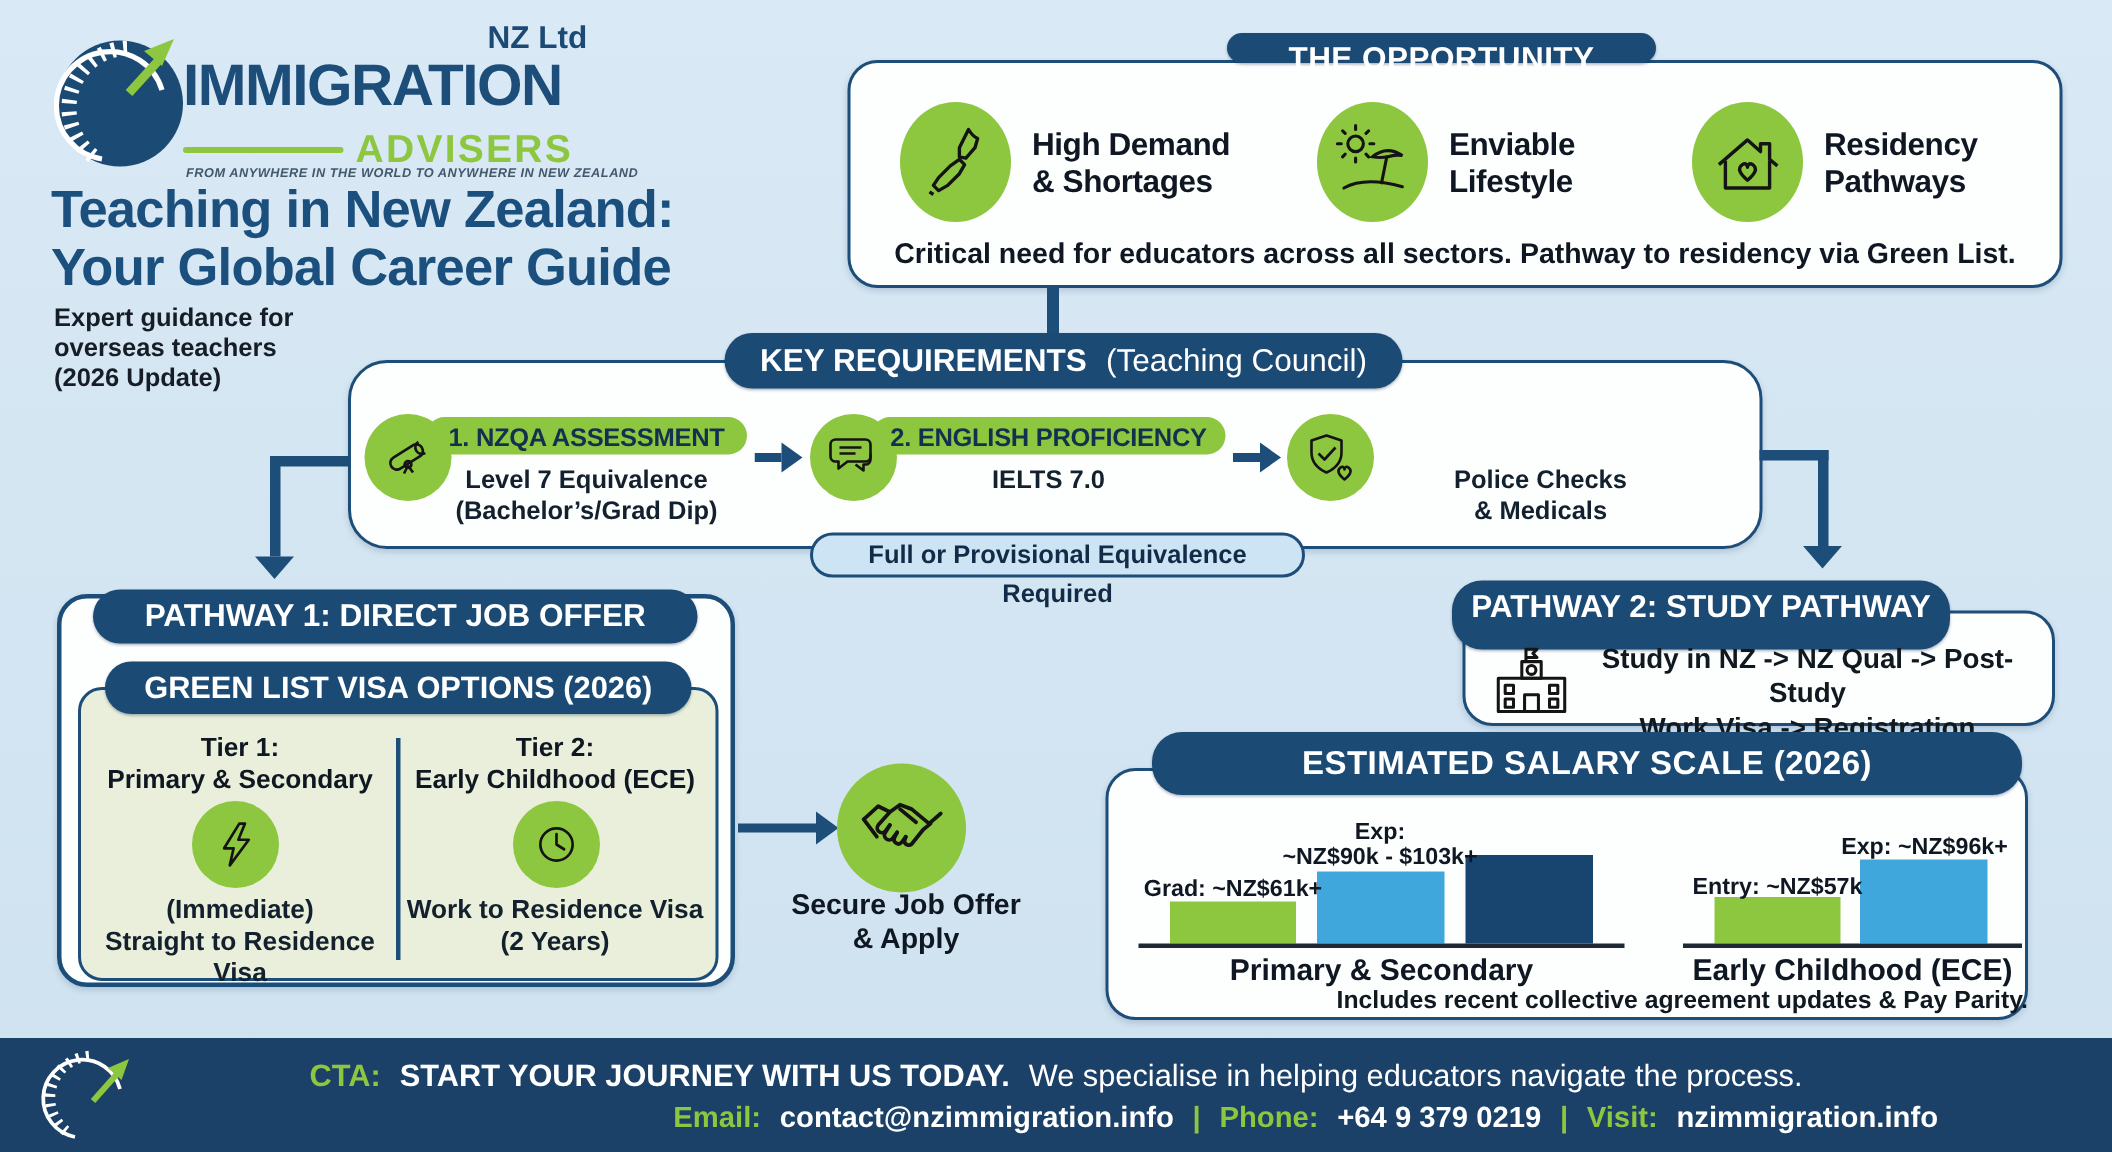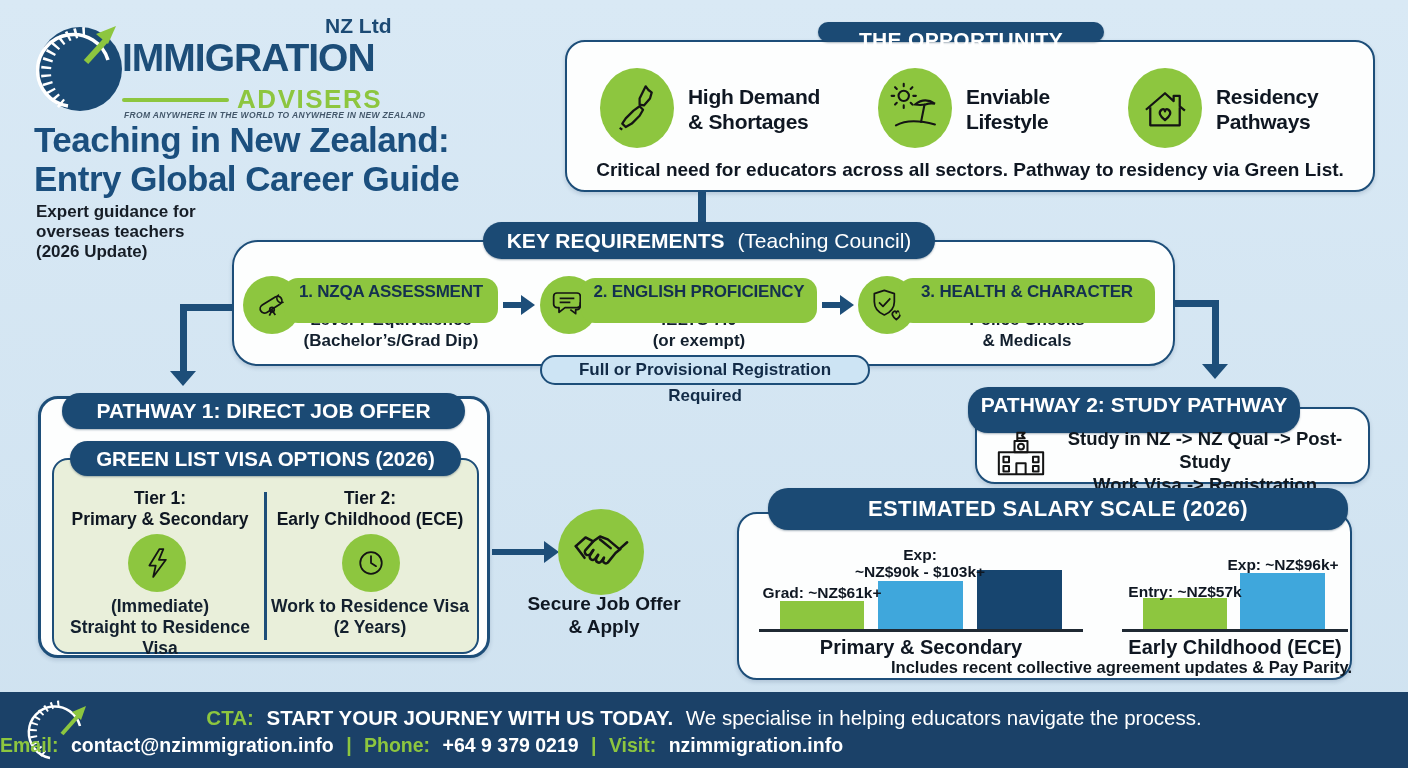--- a/index.html
+++ b/index.html
@@ -31,21 +31,21 @@
 
   
   .conn { background:#1d4e79; }
   .arrow-down { width:0; height:0; border-left:13px solid transparent; border-right:13px solid transparent; border-top:15px solid #1d4e79; }
 
   
   .req-box { left:232px; top:240px; width:943px; height:126px; border-width:2.5px; border-radius:26px; }
   .req-pill { left:483px; top:222px; width:452px; height:37px; line-height:37px; font-size:21px; }
   .req-pill .lite { font-weight:400; }
   .req-ic { width:58px; height:58px; z-index:2; }
-  .req-label { background:#8dc63f; border-radius:14px; height:45px; line-height:27px; text-align:center; font-size:17px; font-weight:800; color:#14304f; z-index:3; letter-spacing:-.2px; }
+  .req-label { background:#8dc63f; border-radius:14px; height:25px; line-height:27px; text-align:center; font-size:17px; font-weight:800; color:#14304f; z-index:3; letter-spacing:-.2px; }
   .req-detail { text-align:center; font-size:17px; line-height:21px; font-weight:700; color:#13202e; }
   .reg-pill { left:540px; top:355px; width:330px; height:30px; line-height:26px; background:#cde4f4; border:2px solid #1d4e79; border-radius:15px; text-align:center; font-size:17px; font-weight:700; color:#122b47; z-index:4; }
 
   
   .p1-box { left:38px; top:396px; width:452px; height:262px; }
   .p1-pill { left:62px; top:393px; width:403px; height:36px; line-height:36px; font-size:21px; }
   .glv-pill { left:70px; top:441px; width:391px; height:35px; line-height:35px; font-size:20.5px; z-index:3; }
   .glv-panel { left:52px; top:458px; width:427px; height:196px; background:#e9efda; border:2.5px solid #1d4e79; border-radius:16px; z-index:2; }
   .tier-h { text-align:center; font-size:17.5px; line-height:21px; font-weight:800; color:#0f1722; z-index:3; }
   .tier-d { text-align:center; font-size:17.5px; line-height:21px; font-weight:700; color:#13202e; z-index:3; }
@@ -66,21 +66,21 @@
   .sal-pill { left:768px; top:488px; width:580px; height:42px; line-height:42px; font-size:22px; letter-spacing:.3px; }
   .baseline { background:#1f2933; height:3px; }
   .bar { position:absolute; bottom:139px; }
   .bar-label { position:absolute; text-align:center; font-size:15.5px; line-height:17px; font-weight:800; color:#0f1722; white-space:nowrap; }
   .grp-label { position:absolute; top:636px; text-align:center; font-size:20px; font-weight:800; color:#0f1722; }
   .sal-note { left:737px; top:658px; width:615px; text-align:right; font-size:16.5px; font-weight:700; color:#101820; }
 
   
   .footer { left:0; top:692px; width:1408px; height:76px; background:#1b4168; }
   .f-line1 { left:0; top:706px; width:1408px; text-align:center; font-size:20.5px; color:#fff; }
-  .f-line2 { left:0; top:734px; width:1292px; text-align:left; font-size:19.5px; color:#fff; font-weight:600; }
+  .f-line2 { left:0; top:734px; width:1292px; text-align:right; font-size:19.5px; color:#fff; font-weight:600; }
   .green-t { color:#8dc63f; font-weight:800; }
   .bold-t { font-weight:800; }
   .sp { margin-left:7px; }
   svg { display:block; }
 </style>
 </head>
 <body>
 
 <div id="stage">
 
@@ -94,21 +94,21 @@
   <div class="abs nz-ltd">NZ Ltd</div>
   <div class="abs logo-line1">IMMIGRATION</div>
   <div class="abs adv-row">
     <div class="adv-line"></div>
     <div class="adv-text">ADVISERS</div>
   </div>
   <div class="abs tagline">FROM ANYWHERE IN THE WORLD TO ANYWHERE IN NEW ZEALAND</div>
 
   <div class="abs main-title">
     <div>Teaching in New Zealand:</div>
-    <div>Entry Global Career Guide</div>
+    <div>Your Global Career Guide</div>
   </div>
   <div class="abs subtitle">
     <div>Expert guidance for</div>
     <div>overseas teachers</div>
     <div>(2026 Update)</div>
   </div>
 
   <div class="abs card opp-box"></div>
   <div class="abs pill opp-pill">THE OPPORTUNITY</div>
 
@@ -184,42 +184,40 @@
   <div class="abs gcircle req-ic" style="left:540px;top:276px">
     <svg width="40" height="40" viewBox="0 0 60 60" fill="none" stroke="#141414" stroke-width="2.6" stroke-linejoin="round">
       <path d="M12 12 h30 a5 5 0 0 1 5 5 v12 a5 5 0 0 1 -5 5 h-18 l-9 7 v-7 h-3 a5 5 0 0 1 -5 -5 v-12 a5 5 0 0 1 5 -5 z"></path>
       <path d="M16 20 h22 M16 26 h16"></path>
       <path d="M47 26 v6 a5 5 0 0 1 -5 5 h-2 v6 l-8 -6"></path>
     </svg>
   </div>
   <div class="abs req-label" style="left:581px;top:278px;width:236px">2. ENGLISH PROFICIENCY</div>
   <div class="abs req-detail" style="left:581px;top:309px;width:236px">
     <div>IELTS 7.0</div>
-    <div>(or exempt)</div>
   </div>
 
   <svg class="abs" style="left:822px;top:294px" width="32" height="22" viewBox="0 0 32 22">
     <rect x="0" y="8" width="18" height="6" fill="#1d4e79"></rect>
     <polygon points="18,1 32,11 18,21" fill="#1d4e79"></polygon>
   </svg>
 
   <div class="abs gcircle req-ic" style="left:858px;top:276px">
     <svg width="40" height="40" viewBox="0 0 60 60" fill="none" stroke="#141414" stroke-width="2.6" stroke-linejoin="round">
       <path d="M26 8 l15 5 v12 c0 10 -6 16 -15 20 c-9 -4 -15 -10 -15 -20 v-12 z"></path>
       <path d="M18 26 l6 6 11 -12"></path>
       <path d="M44 52 c-6 -5 -8 -9 -4 -12 c3 -2 4 1 4 2 c0 -1 1 -4 4 -2 c4 3 2 7 -4 12 z"></path>
     </svg>
   </div>
-  <div class="abs req-label" style="left:899px;top:278px;width:256px">3. HEALTH &amp; CHARACTER</div>
   <div class="abs req-detail" style="left:899px;top:309px;width:256px">
     <div>Police Checks</div>
     <div>&amp; Medicals</div>
   </div>
 
-  <div class="abs reg-pill">Full or Provisional Registration Required</div>
+  <div class="abs reg-pill">Full or Provisional Equivalence Required</div>
 
   <div class="abs conn" style="left:180px;top:304px;width:54px;height:7px"></div>
   <div class="abs conn" style="left:180px;top:304px;width:7px;height:67px"></div>
   <div class="abs arrow-down" style="left:170px;top:371px"></div>
 
   <div class="abs conn" style="left:1173px;top:300px;width:46px;height:7px"></div>
   <div class="abs conn" style="left:1212px;top:300px;width:7px;height:64px"></div>
   <div class="abs arrow-down" style="left:1202px;top:364px"></div>
 
   <div class="abs card p1-box"></div>

